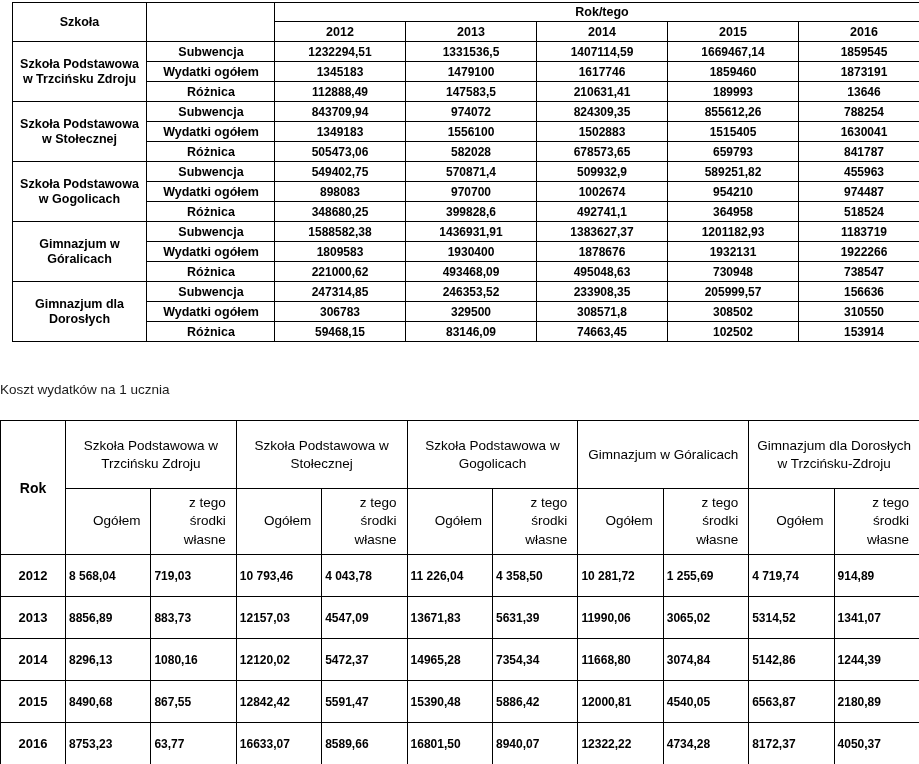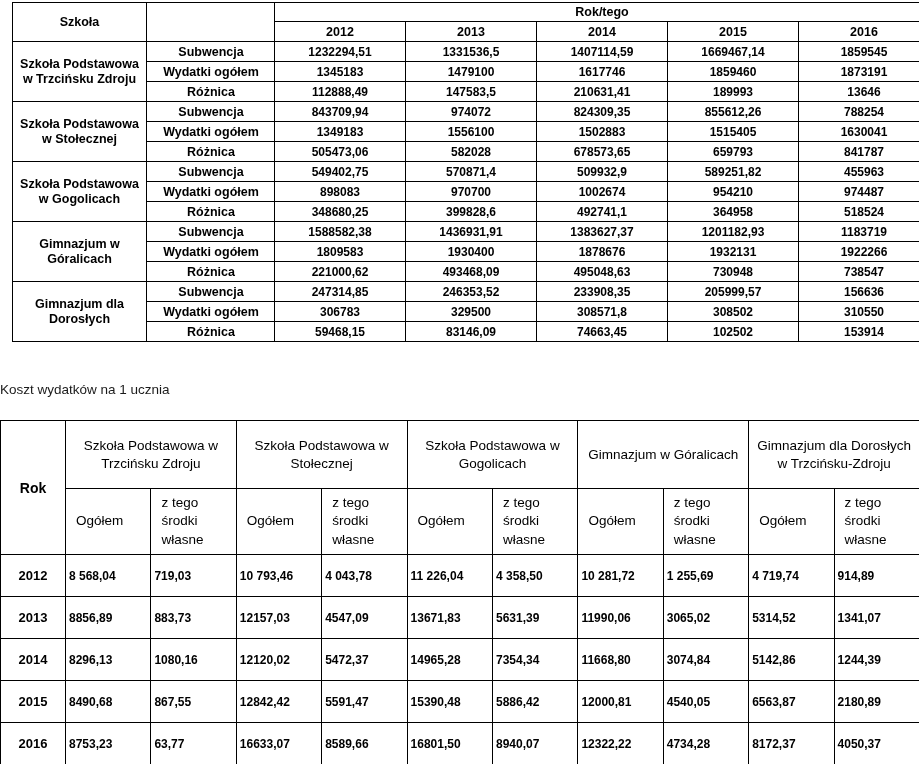--- a/index.html
+++ b/index.html
@@ -26,21 +26,21 @@
   
   .t2-title { margin: 40px 0 0 0; height: 16px; text-align: left; font-size: 13.5px; color: #1a1a1a; }
 
   
   .t2 { width: 919px; margin-top: 22px; }
   .t2 tr.hr1 { height: 68px; }
   .t2 tr.hr2 { height: 66px; }
   .t2 tbody tr { height: 42px; }
   .t2 th.rok      { font-weight: bold; font-size: 14px; text-align: center; }
   .t2 th.school-h { font-weight: normal; font-size: 13.5px; text-align: center; line-height: 1.3; padding: 2px 8px; }
-  .t2 th.sub-h    { font-weight: normal; font-size: 13.5px; text-align: left; line-height: 1.35; padding: 2px 10px; }
+  .t2 th.sub-h    { font-weight: normal; font-size: 13.5px; text-align: right; line-height: 1.35; padding: 2px 10px; }
   .t2 th.yearcell { font-weight: bold; font-size: 13px; text-align: center; }
   .t2 td.val      { font-weight: bold; font-size: 12px; text-align: left; }
 </style>
 </head>
 <body>
 
 <div class="page">
   <table class="t1">
       <colgroup>
         <col style="width: 134px;">

